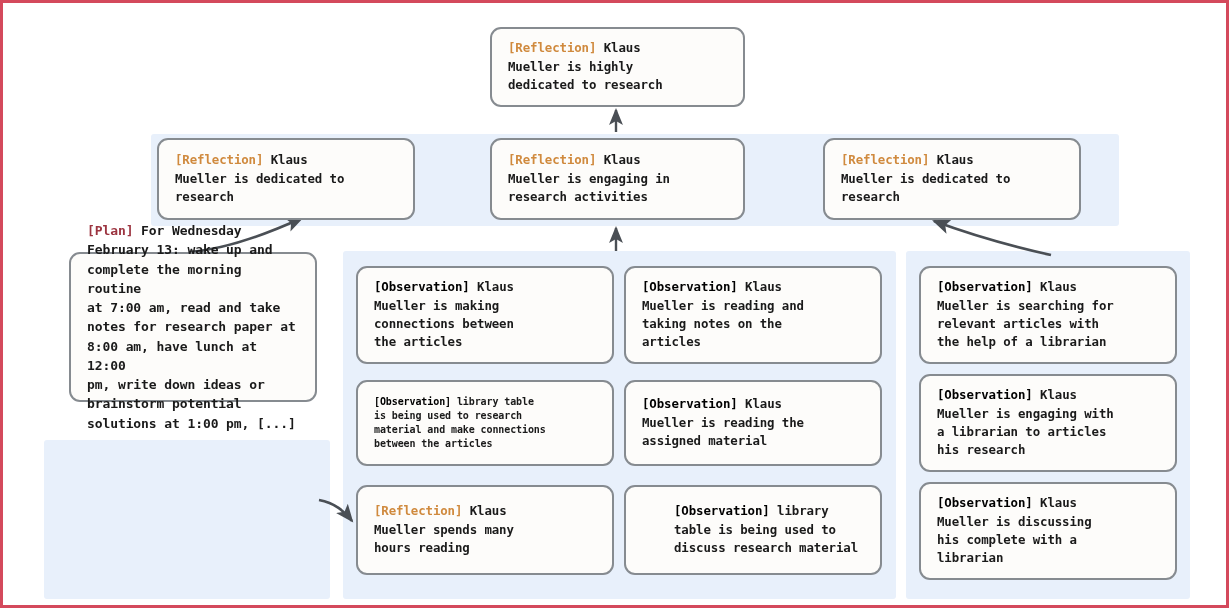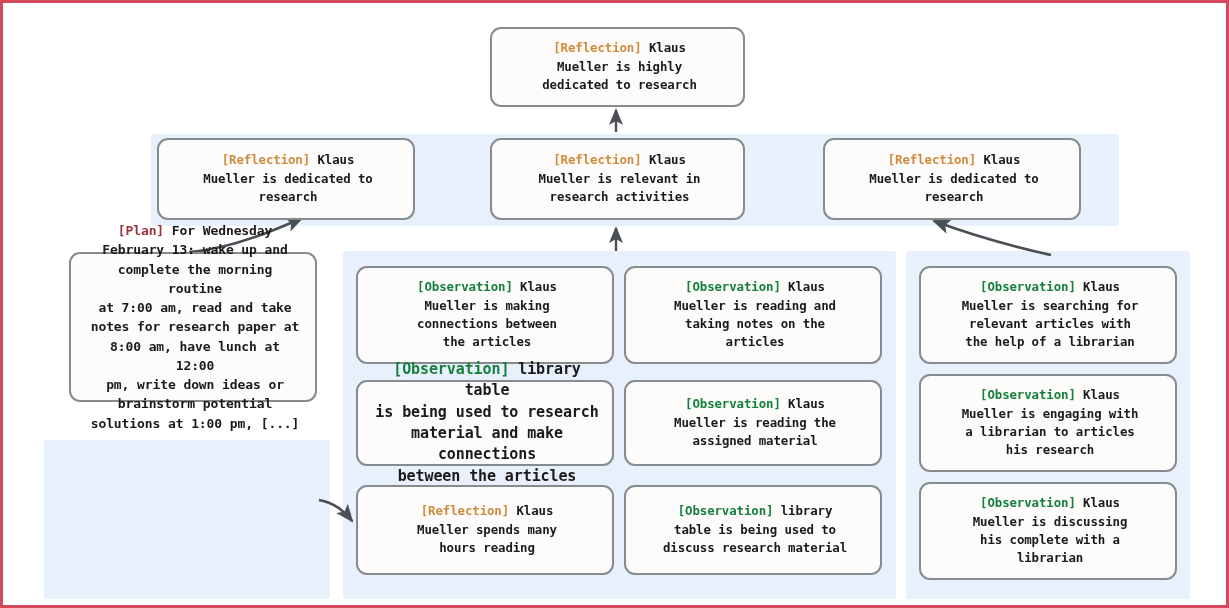--- a/index.html
+++ b/index.html
@@ -34,28 +34,27 @@
     font-weight: bold;
     line-height: 1.48;
     letter-spacing: -0.1px;
   }
   .node .txt {
     padding: 0 12px 0 16px;
     width: 100%;
     box-sizing: border-box;
     white-space: pre-wrap;
     word-break: normal;
-    text-align: center;
   }
   .fs12 { font-size: 12.4px; }
   .fs11 { font-size: 13px; }
-  .fs10 { font-size: 15px; line-height: 1.42; }
+  .fs10 { font-size: 10px; line-height: 1.42; }
   .tag-reflection { color: #d08a3e; }
   .tag-plan       { color: #9c3440; }
-  .tag-observation{ color: #15803d; }
+  .tag-observation{ color: #000000; }
   svg.arrows {
     position: absolute;
     left: 0; top: 0;
     width: 1229px;
     height: 608px;
     pointer-events: none;
   }
   .watermark {
     position: absolute;
     left: 790px;
@@ -105,21 +104,21 @@
   </div>
 
   <div class="node fs12" style="left:154px; top:135px; width:258px; height:82px;">
     <div class="txt"><span class="tag-reflection">[Reflection]</span><span> Klaus
 Mueller is dedicated to
 research</span></div>
   </div>
 
   <div class="node fs12" style="left:487px; top:135px; width:255px; height:82px;">
     <div class="txt"><span class="tag-reflection">[Reflection]</span><span> Klaus
-Mueller is relevant in
+Mueller is engaging in
 research activities</span></div>
   </div>
 
   <div class="node fs12" style="left:820px; top:135px; width:258px; height:82px;">
     <div class="txt"><span class="tag-reflection">[Reflection]</span><span> Klaus
 Mueller is dedicated to
 research</span></div>
   </div>
 
   <div class="node fs11" style="left:66px; top:249px; width:248px; height:150px;">
@@ -162,21 +161,21 @@
 taking notes on the
 articles</span></div>
   </div>
 
   <div class="node fs12" style="left:621px; top:377px; width:258px; height:86px;">
     <div class="txt"><span class="tag-observation">[Observation]</span><span> Klaus
 Mueller is reading the
 assigned material</span></div>
   </div>
 
-  <div class="node fs12" style="left:621px; top:482px; width:258px; height:90px;">
+  <div class="node fs12" style="left:621px; top:482px; width:258px; height:90px;padding-left:32px;">
     <div class="txt"><span class="tag-observation">[Observation]</span><span> library
 table is being used to
 discuss research material</span></div>
   </div>
 
   <div class="node fs12" style="left:916px; top:263px; width:258px; height:98px;">
     <div class="txt"><span class="tag-observation">[Observation]</span><span> Klaus
 Mueller is searching for
 relevant articles with
 the help of a librarian</span></div>

